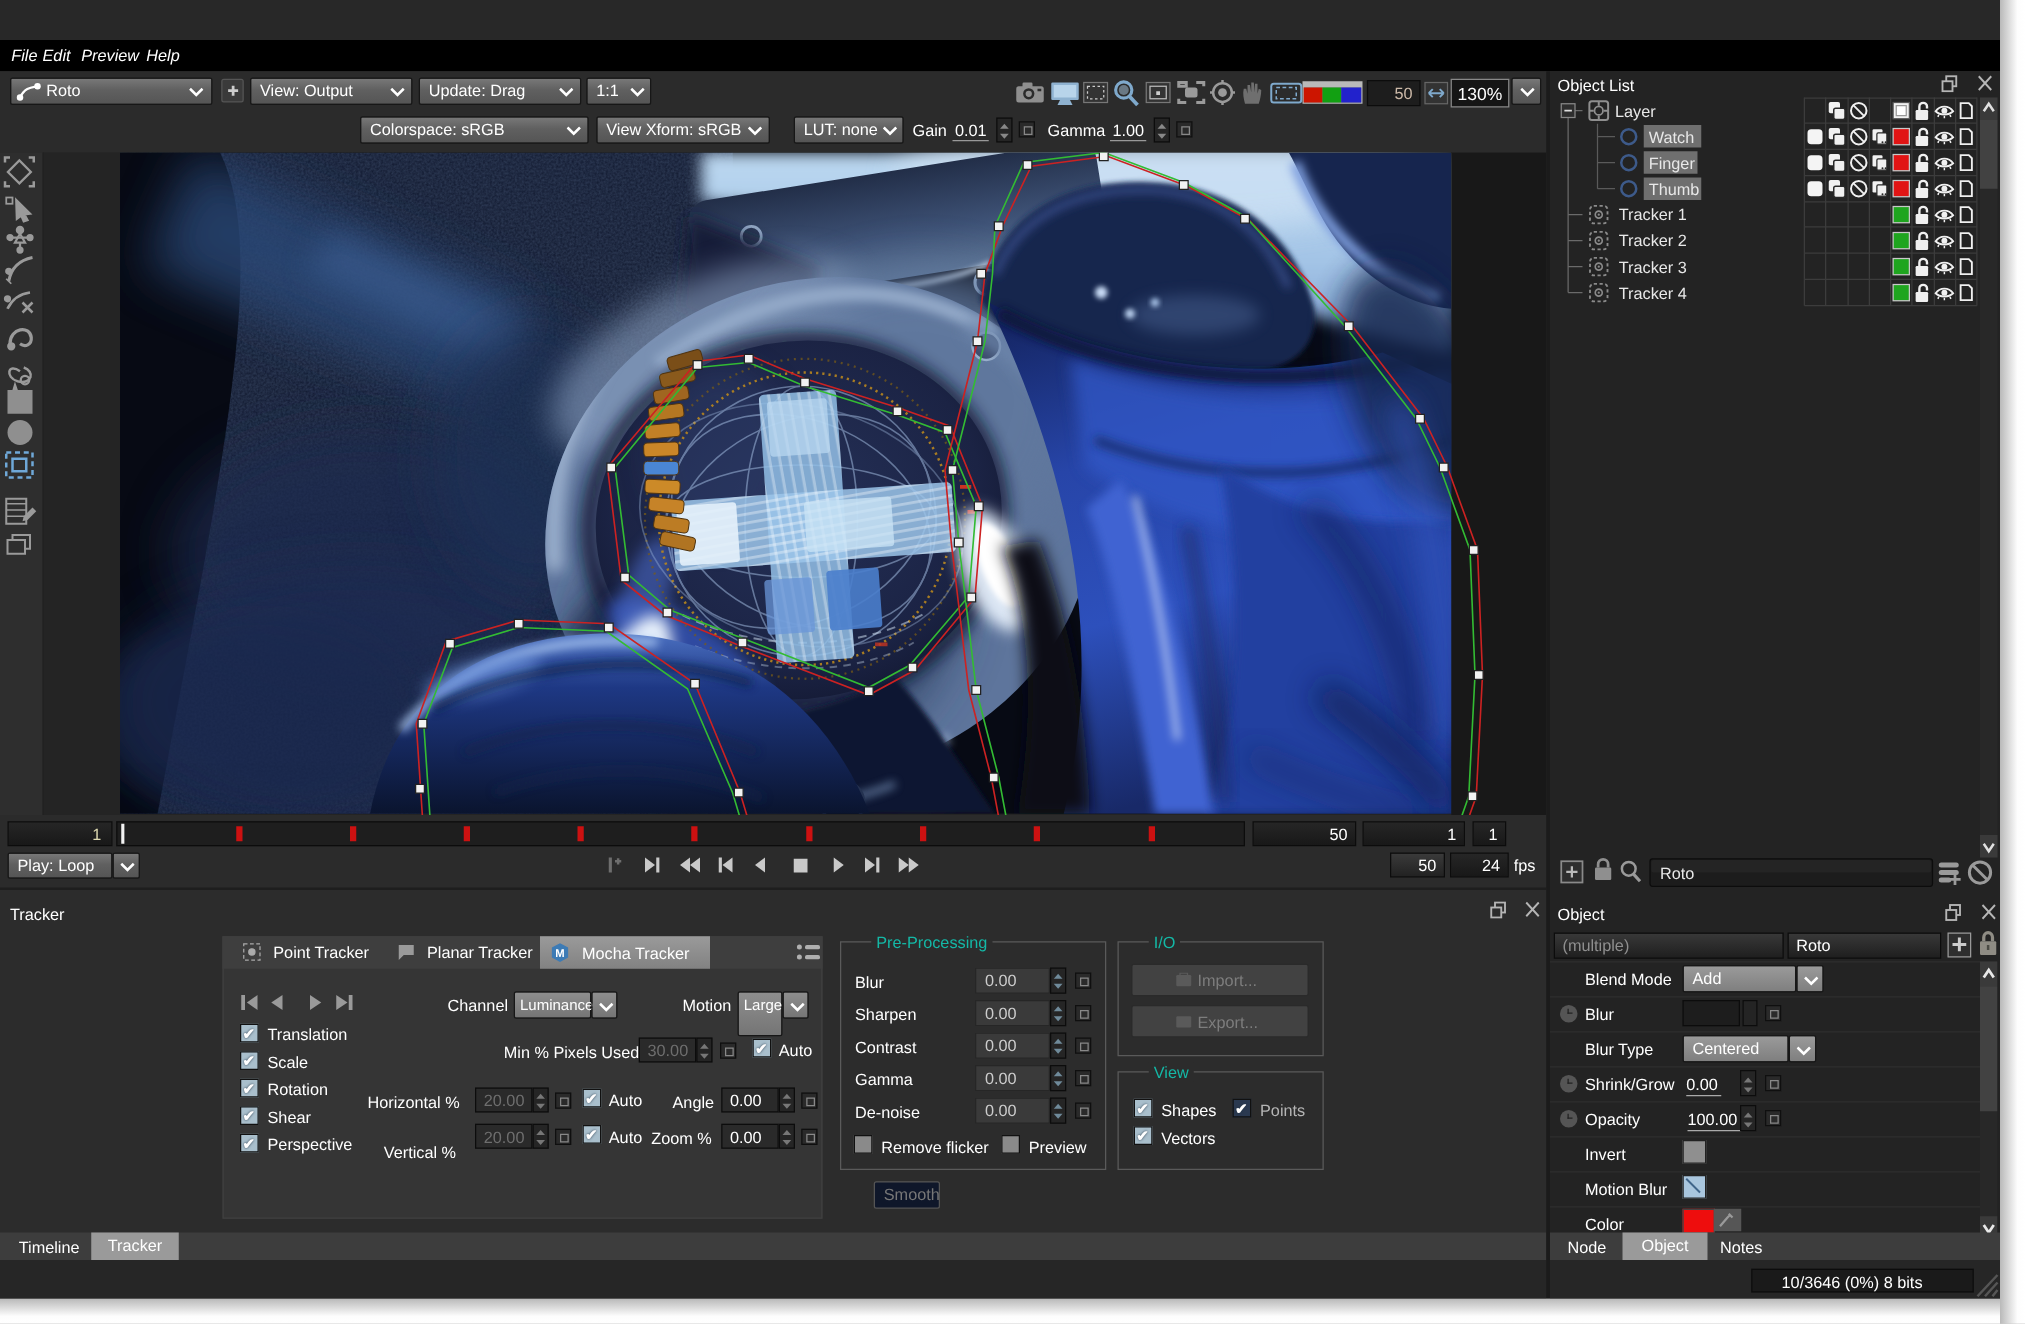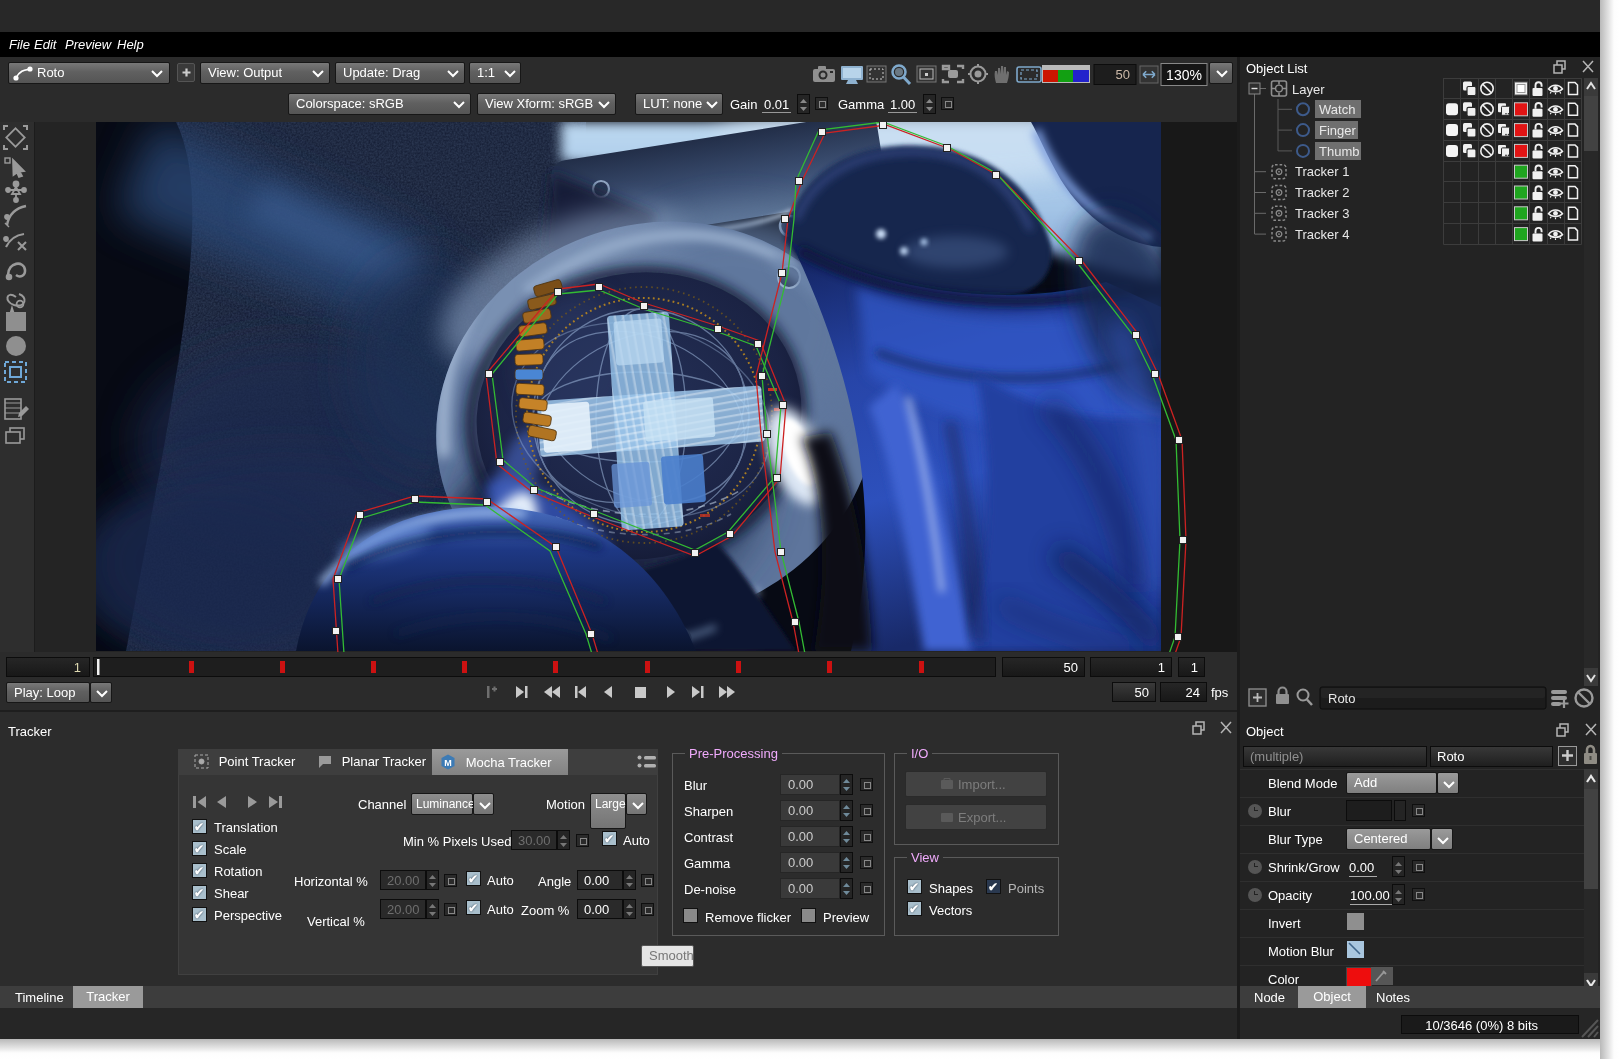--- a/index.html
+++ b/index.html
@@ -28,21 +28,21 @@
 #viewport{position:absolute;left:35px;top:122px;width:1202px;height:530px;background:#242424;}
 #timeline{position:absolute;left:0;top:652px;width:1237px;height:58px;background:#2b2b2b;}
 #botleft{position:absolute;left:0;top:710px;width:1237px;height:329px;background:#2c2c2c;}
 #objlist{position:absolute;left:1240px;top:57px;width:360px;height:658px;background:#232323;}
 #objpanel{position:absolute;left:1240px;top:715px;width:360px;height:324px;background:#232323;}
 #vsep{position:absolute;left:1237px;top:57px;width:3px;height:982px;background:#1b1b1b;}
 .tabbar{position:absolute;height:22px;background:#3d3d3d;color:#fff;font-size:13px;}
 .tab{position:absolute;top:0;height:22px;text-align:center;line-height:22px;font-size:13px;}
 .tabsel{background:#9a9a9a;color:#fff;}
 .grp{position:absolute;border:1px solid #5a5a5a;box-sizing:border-box;}
-.grp .gt{position:absolute;left:12px;top:-8px;background:#2e2e2e;padding:0 4px;color:#f0abfc;font-size:13px;}
+.grp .gt{position:absolute;left:24px;top:-8px;background:#2e2e2e;padding:0 4px;color:#14b8a6;font-size:13px;}
 .clock{position:absolute;width:14px;height:14px;border-radius:50%;background:#555;}
 .clock:after{content:"";position:absolute;left:6px;top:3px;width:1px;height:4px;background:#222;}
 .clock:before{content:"";position:absolute;left:6px;top:6px;width:4px;height:1px;background:#222;}
 svg text{font-family:"Liberation Sans",sans-serif;}
 </style></head>
 <body>
 <div id="win">
   <div id="menubar">
     <span style="left:9px">File</span>
       <span style="left:34px">Edit</span>
@@ -837,21 +837,21 @@
       </div>
     <div class="boxic" style="left:860px;top:68px"></div>
     <div class="boxic" style="left:860px;top:94px"></div>
     <div class="boxic" style="left:860px;top:120px"></div>
     <div class="boxic" style="left:860px;top:146px"></div>
     <div class="boxic" style="left:860px;top:172px"></div>
     <div class="cb cboff" style="left:683px;top:198px"></div>
       <div class="lbl13" style="left:705px;top:200px">Remove flicker</div>
     <div class="cb cboff" style="left:801px;top:198px"></div>
       <div class="lbl13" style="left:823px;top:200px">Preview</div>
-    <div class="btn" style="left:641px;top:235px;width:53px;height:22px;background:#e5e5e5;border-color:#555">
+    <div class="btn" style="left:699px;top:235px;width:53px;height:22px;background:#0f172a;border-color:#555">
         <span class="lbl" style="color:#777">Smooth</span>
       </div>
 
     <div class="grp" style="left:894px;top:43px;width:165px;height:92px">
         <span class="gt" style="background:#2c2c2c">I/O</span>
       </div>
     <div class="btn" style="left:905px;top:61px;width:142px;height:26px;background:#424242;border-color:#2a2a2a">
         <span style="position:absolute;left:52px;top:5px;color:#7d7d7d">Import...</span>
         <svg class="abs" style="left:34px;top:6px" width="14" height="13" viewBox="0 0 14 13">
           <g fill="#5a5a5a">

